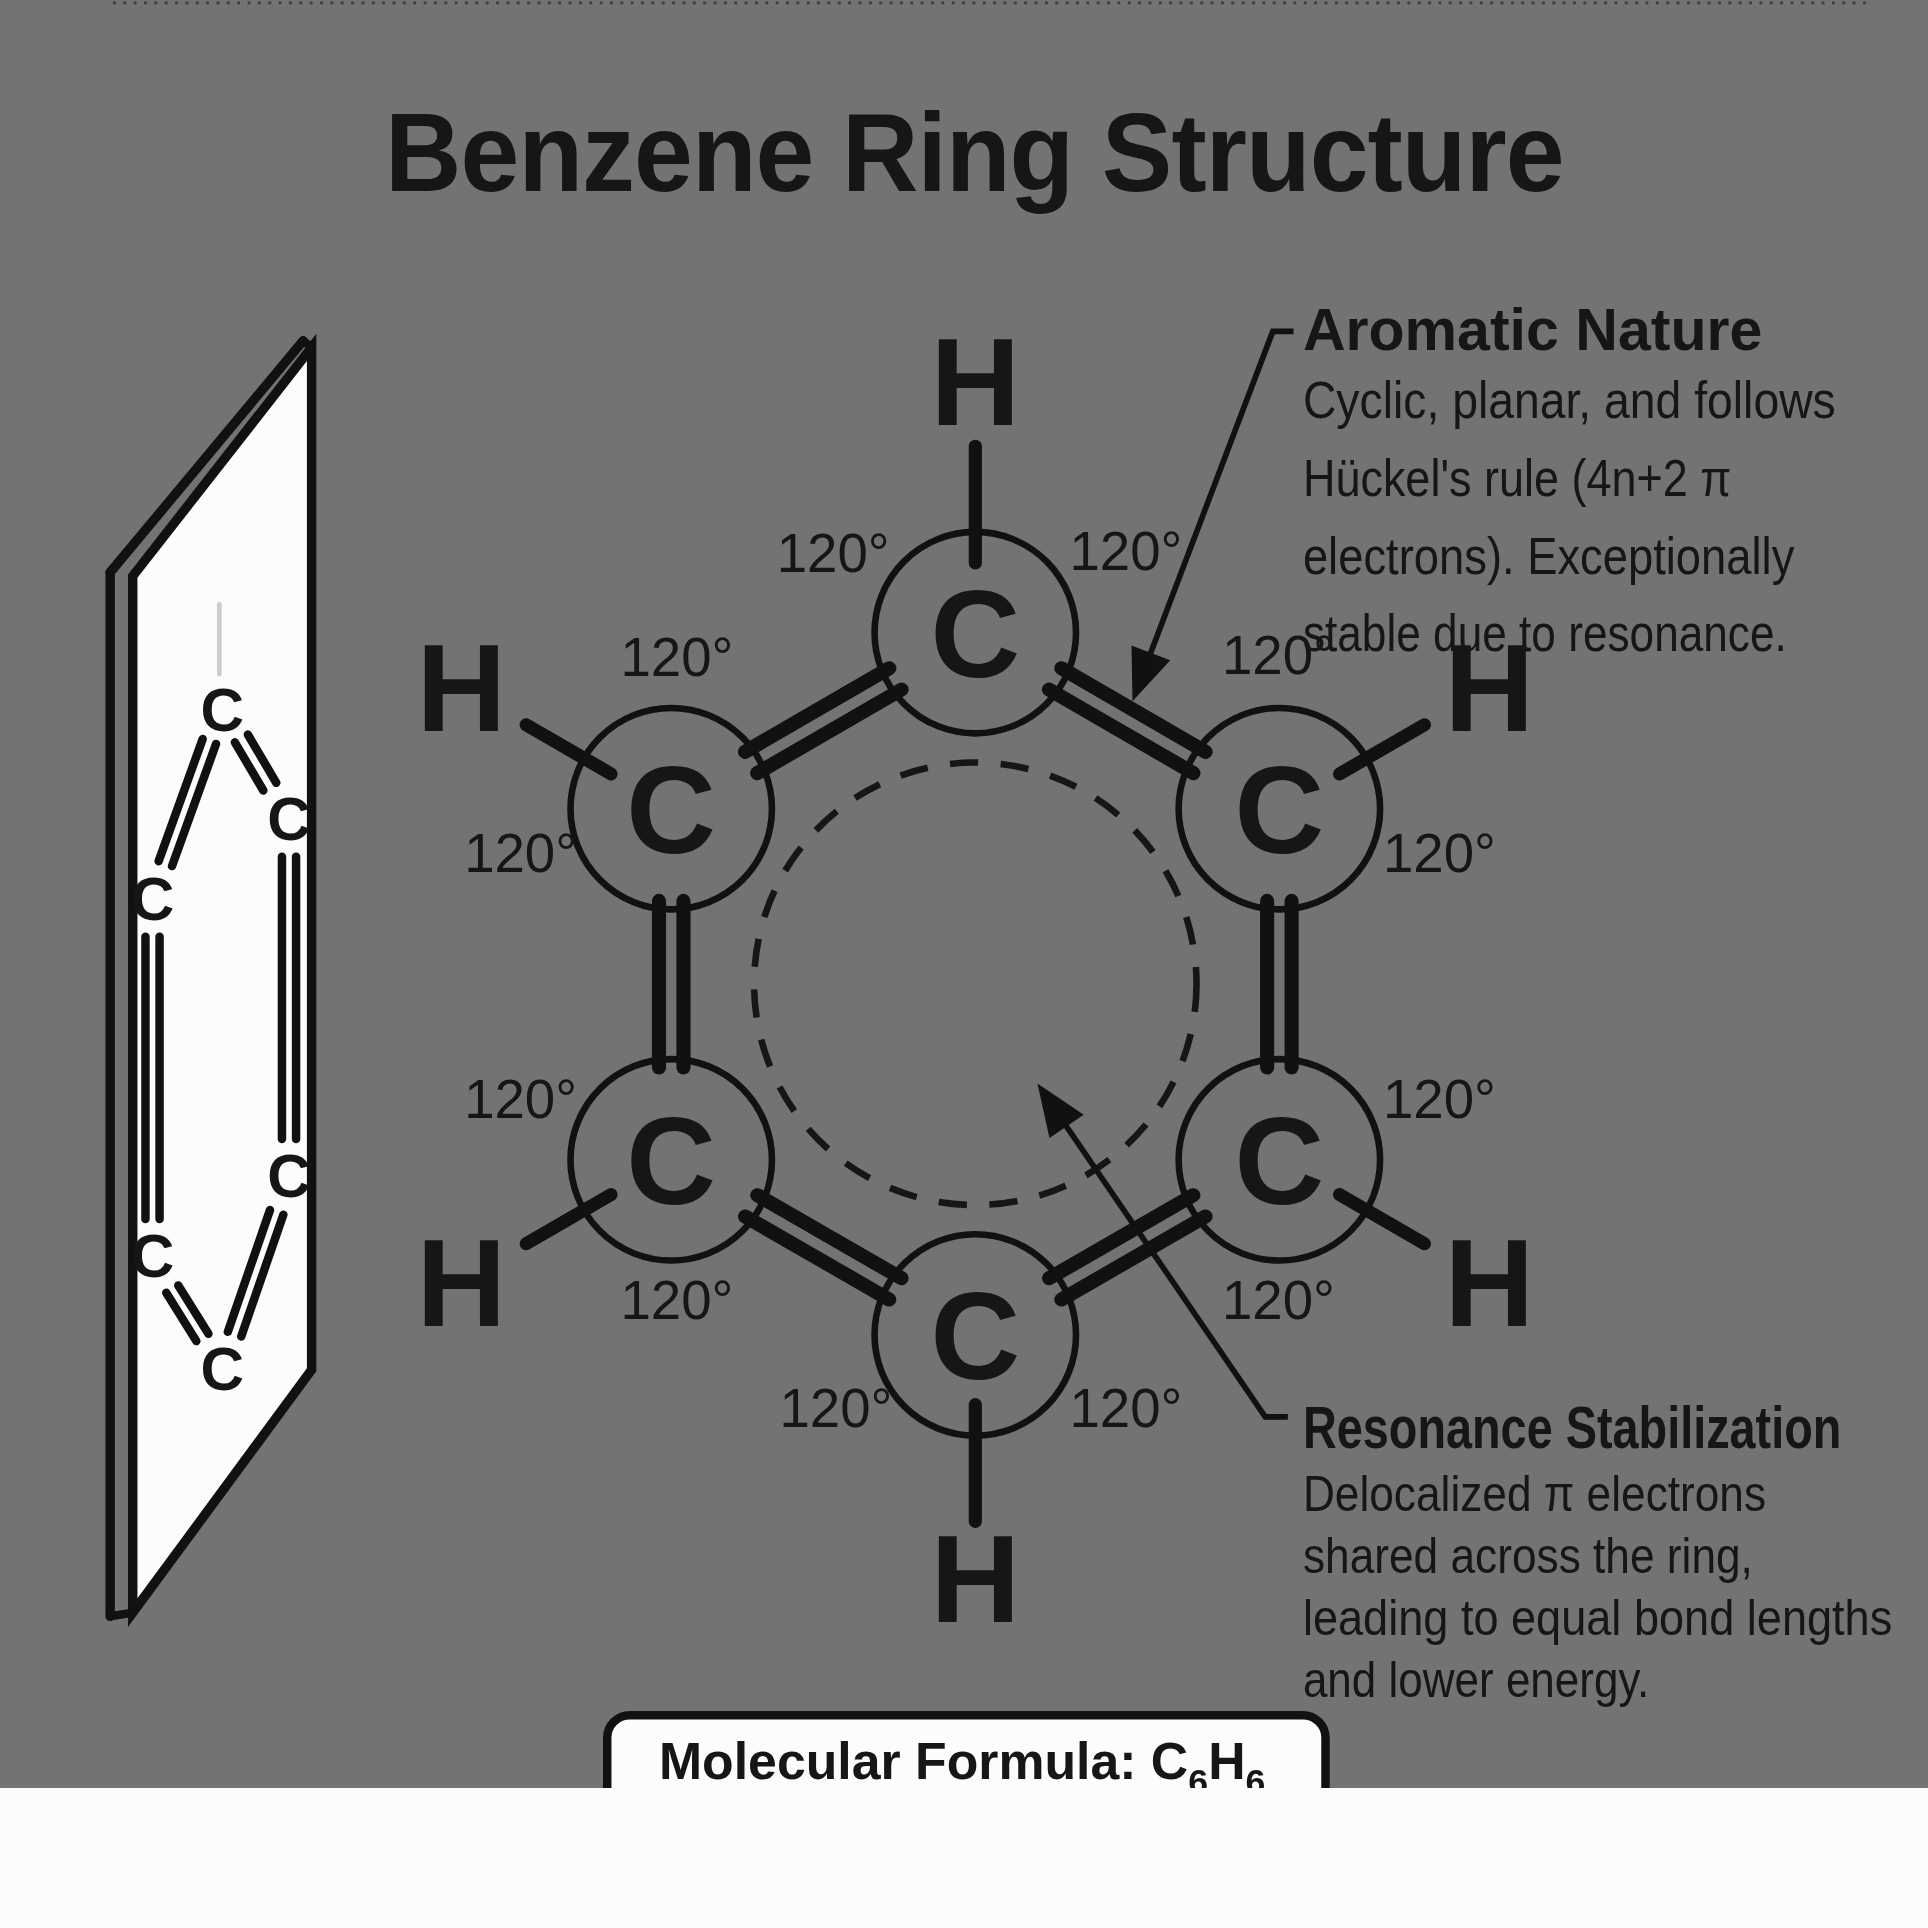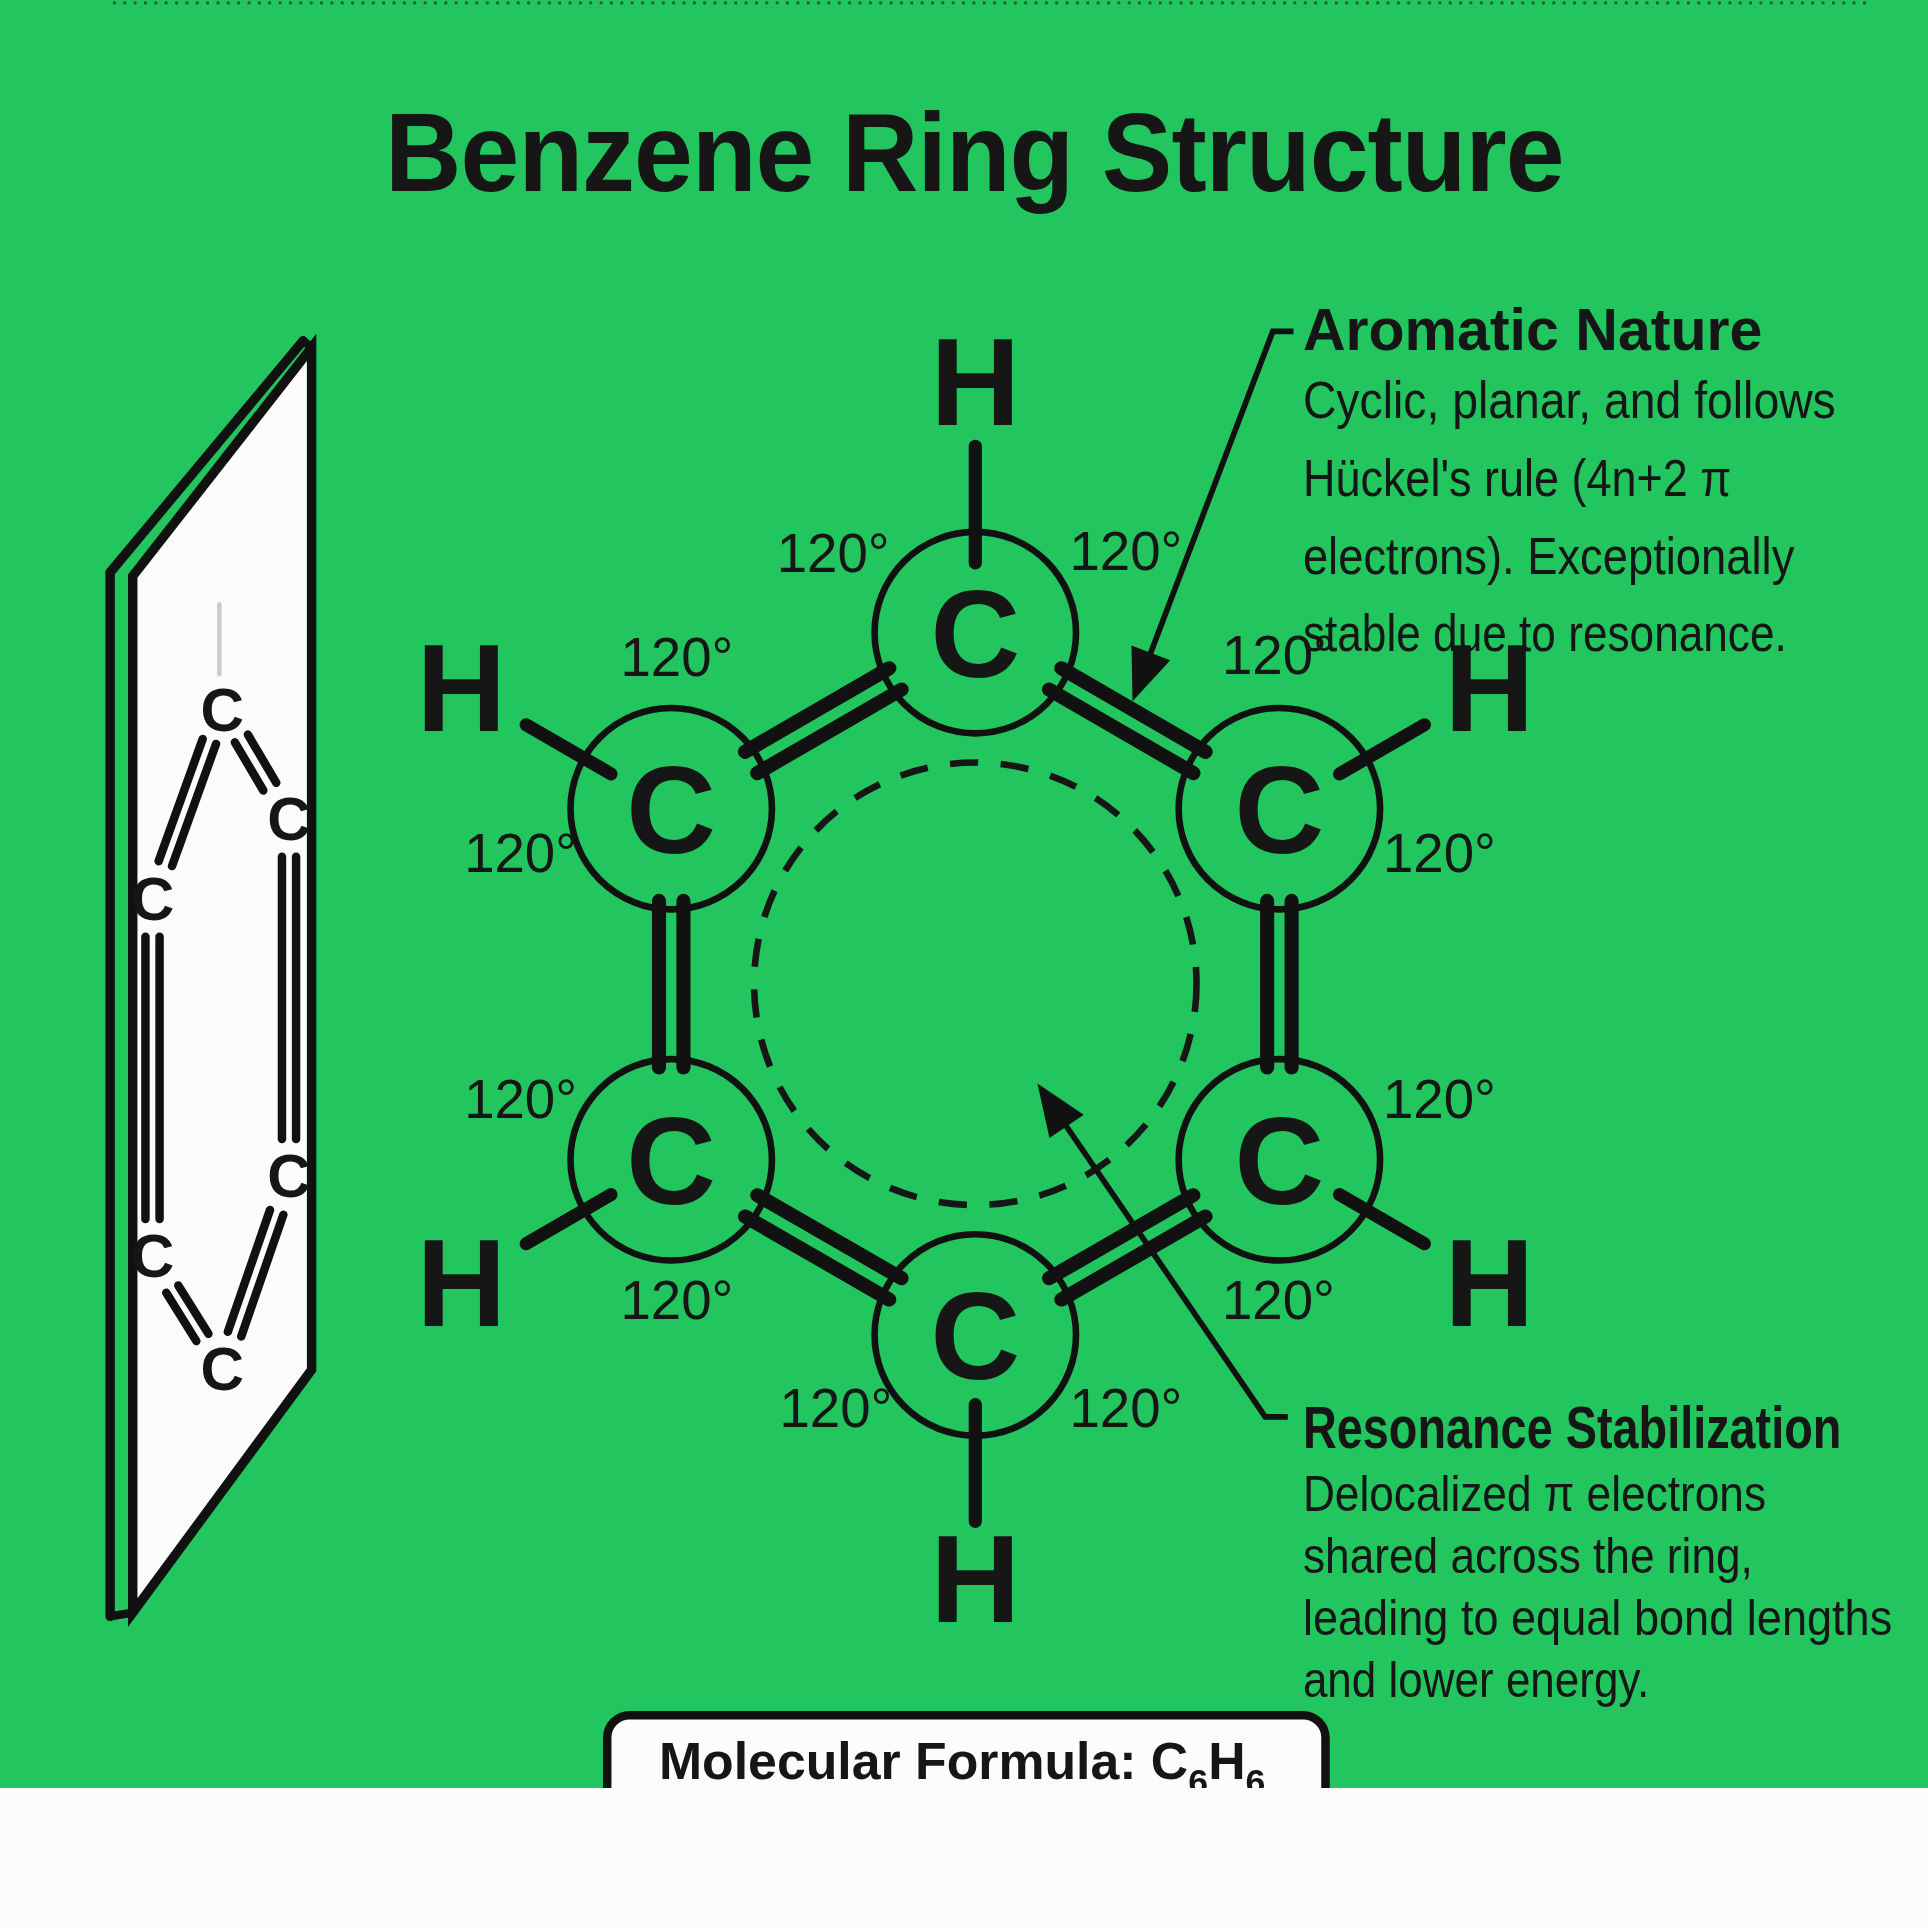--- a/index.html
+++ b/index.html
@@ -1,16 +1,16 @@
 <!DOCTYPE html>
 <html style="font-size:15px"><head>
 <meta charset="utf-8">
 <style>
   html,body{margin:0;padding:0;background:#fcfcfb;}
-  .stage{position:relative;width:1928px;height:1788px;background:#22c55e;overflow:hidden;
+  .stage{position:relative;width:1928px;height:1788px;background:#737373;overflow:hidden;
          font-family:"Liberation Sans",sans-serif;}
   svg{position:absolute;left:0;top:0;}
   text{fill:#161616;}
   .title{font-size:118px;font-weight:bold;letter-spacing:-1px;}
   .atom{font-size:132px;font-weight:bold;}
   .atom-mini{font-size:64px;font-weight:bold;}
   .angle{font-size:58px;font-weight:400;}
   .head{font-size:62px;font-weight:bold;}
   .body-a{font-size:56px;font-weight:400;}
   .body-r{font-size:53px;font-weight:400;}

